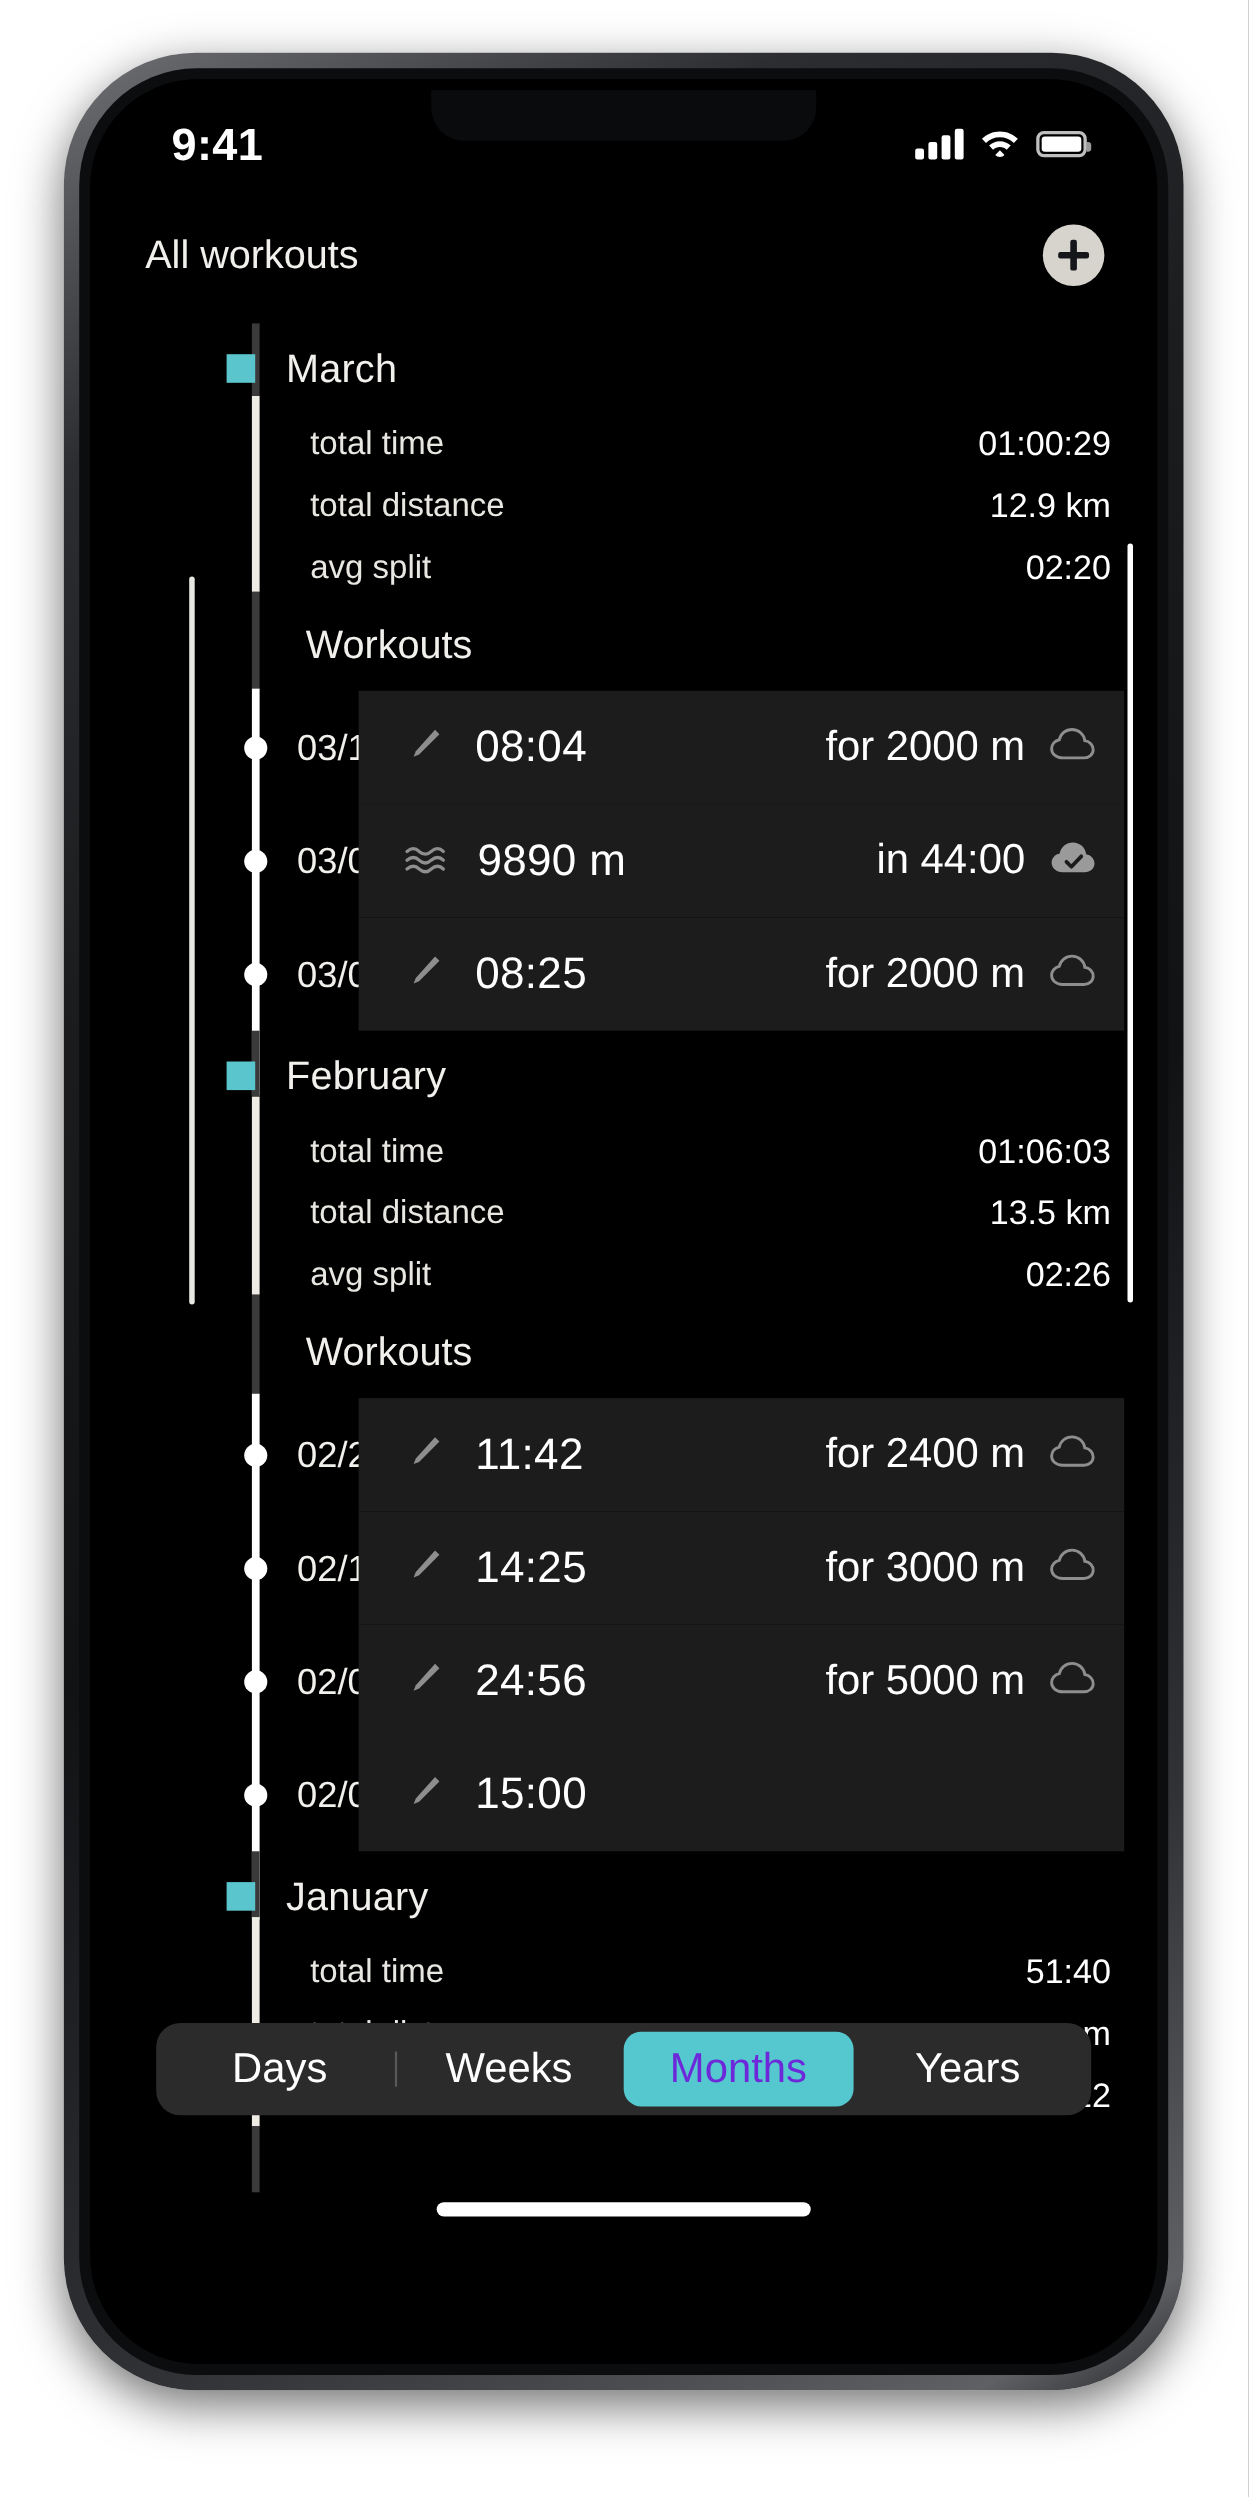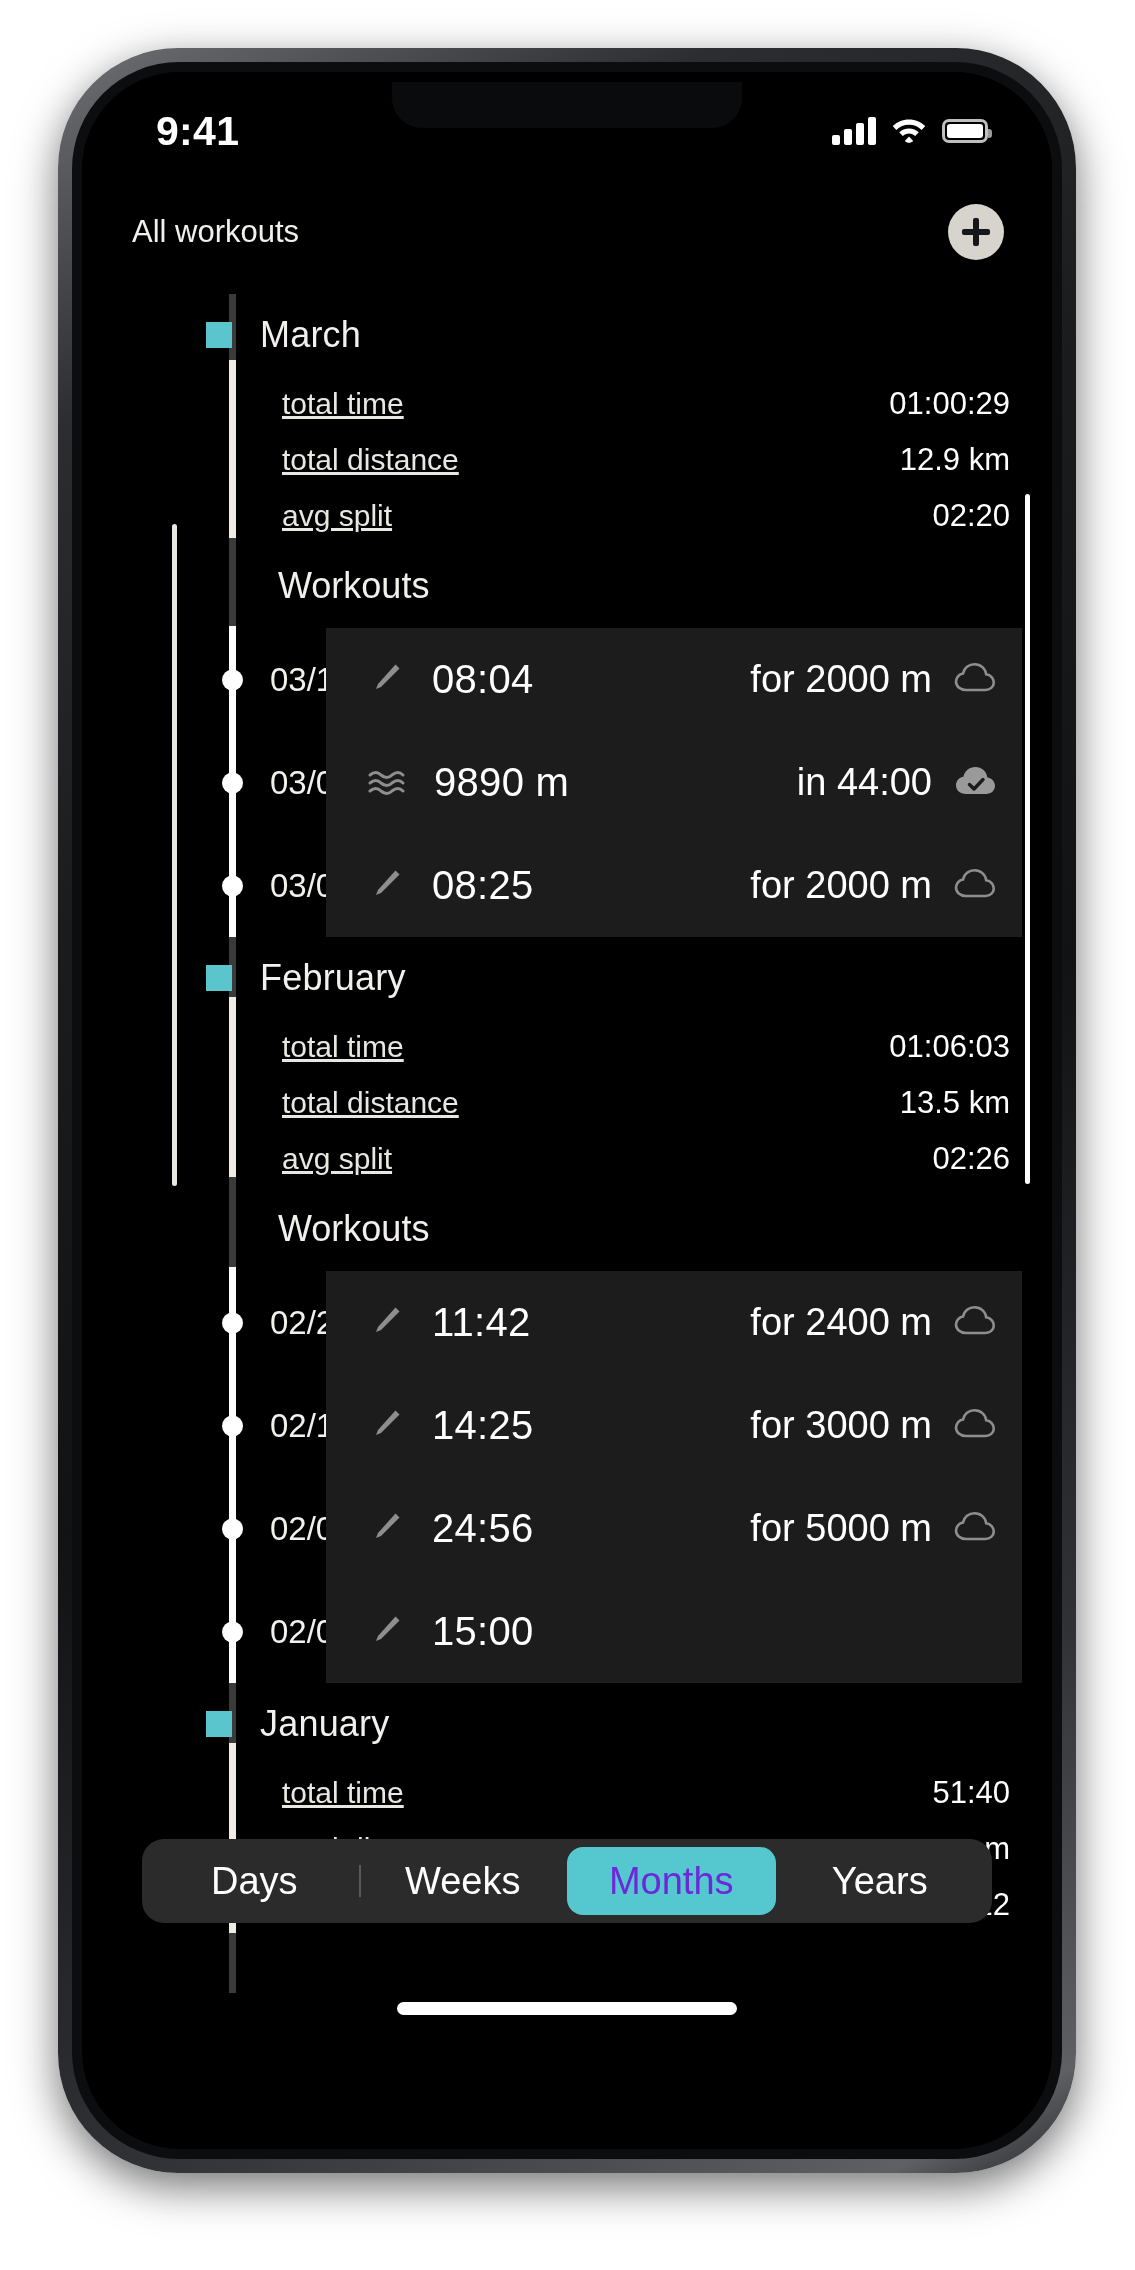--- a/index.html
+++ b/index.html
@@ -158,21 +158,21 @@
     height: calc(100% - 196px);
     overflow: hidden;
   }
 
   .section-head {
     display: flex;
     align-items: center;
     justify-content: space-between;
     padding: 40px 48px 34px 50px;
   }
-  .section-head-title { color:#f2f0ec; font-size: 31px; }
+  .section-head-title { color:#f2f0ec; font-size: 36px; }
   .plus-btn {
     width: 56px; height: 56px; border-radius: 50%;
     background: #d7d4cd;
     display: flex; align-items: center; justify-content: center;
     cursor: pointer;
   }
   .plus-btn .h, .plus-btn .v { position: absolute; background: #15161a; border-radius: 2px; }
   .plus-wrap { position: relative; width: 56px; height: 56px; }
   .plus-wrap .h { left: 14px; top: 25px; width: 28px; height: 6px; }
   .plus-wrap .v { left: 25px; top: 14px; width: 6px; height: 28px; }
@@ -229,21 +229,21 @@
 
   .stat-row {
     display: flex;
     align-items: center;
     justify-content: space-between;
     padding: 0 42px 0 200px;
     height: 56px;
     position: relative;
     z-index: 6;
   }
-  .stat-label { color:#e9e7e2; font-size: 30px; text-decoration: underline; }
+  .stat-label { color:#e9e7e2; font-size: 30px; }
   .stat-value { color:#ffffff; font-size: 31px; }
 
   .workouts-label {
     padding-left: 196px;
     height: 84px;
     display: flex;
     align-items: center;
     color: #f2f0ec;
     font-size: 36px;
     position: relative;

